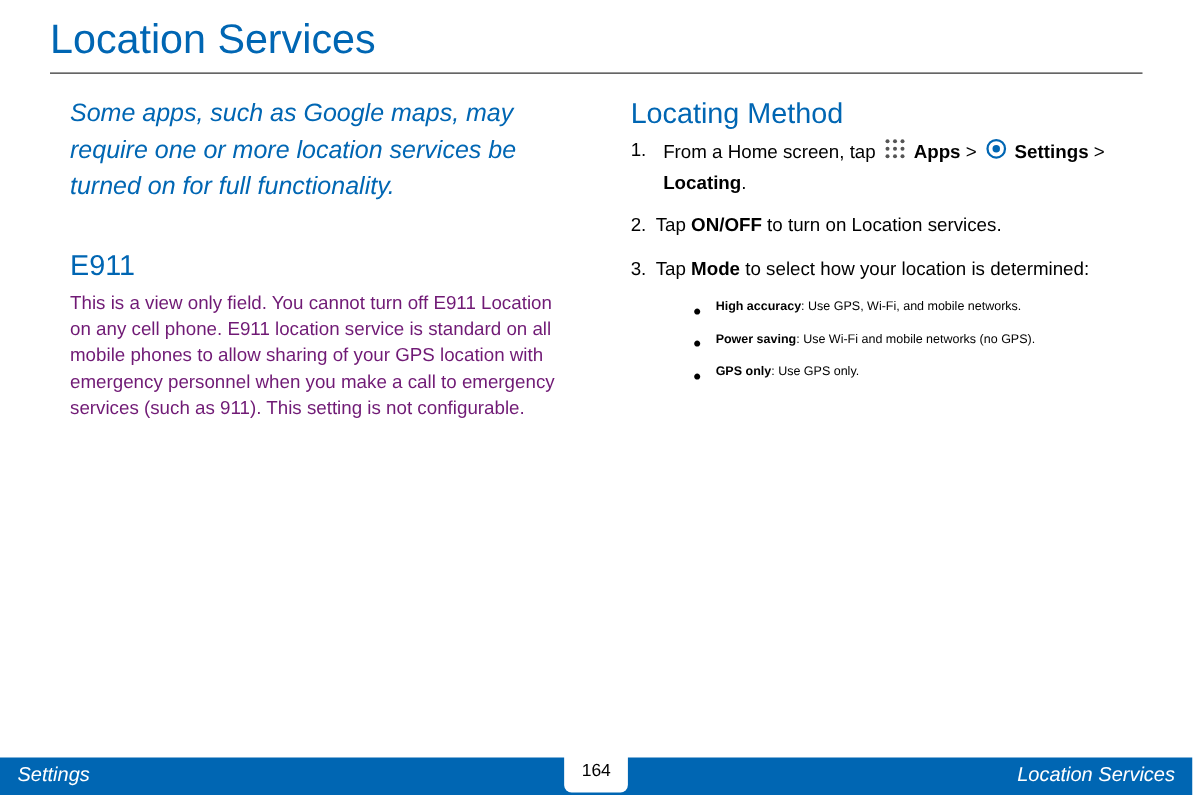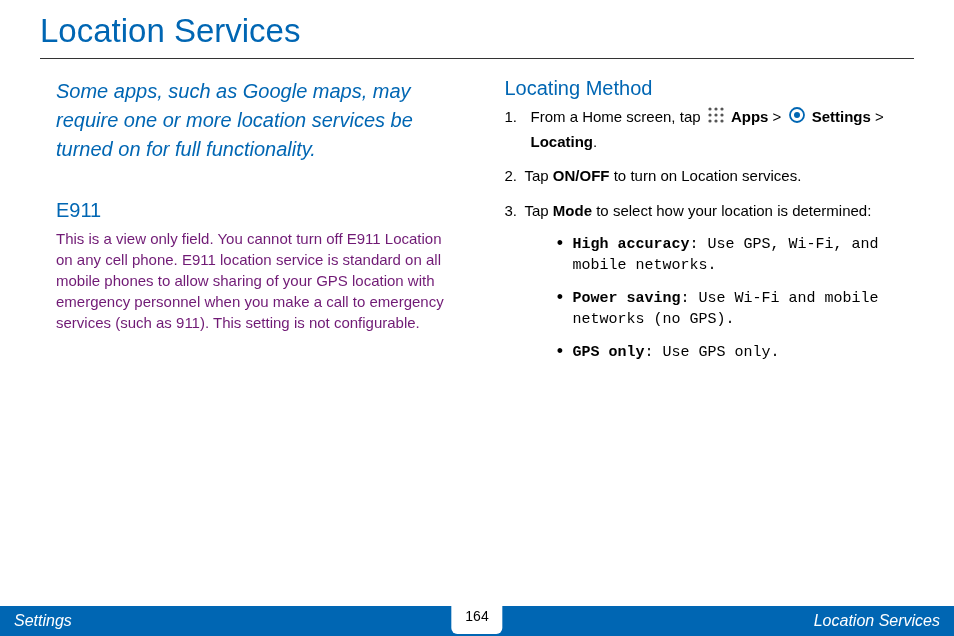--- a/index.html
+++ b/index.html
@@ -37,21 +37,21 @@
     }
     .intro {
       color: #0066b3;
       font-style: italic;
       font-size: 20px;
       line-height: 1.45;
       margin-bottom: 35px;
     }
     .section-heading {
       color: #0066b3;
-      font-size: 20px;
+      font-size: 23px;
       font-weight: 400;
       margin-bottom: 6px;
     }
     .body-text {
       font-size: 15px;
       line-height: 1.4;
       color: #701a75;
     }
     .step {
       font-size: 15px;
@@ -71,26 +71,25 @@
     .inline-icon {
       display: inline-block;
       vertical-align: middle;
       margin: 0 2px;
     }
     .bullets {
       list-style: none;
       padding-left: 50px;
     }
     .bullets li {
-      font-size: 15px;
+      font-size: 10px;
       line-height: 1.4;
       margin-bottom: 12px;
       padding-left: 18px;
       position: relative;
-      font-family: Liberation Mono, monospace;
     }
     .bullets li::before {
       content: "•";
       position: absolute;
       left: 0;
       font-size: 18px;
       line-height: 1.2;
     }
     .bold {
       font-weight: bold;

